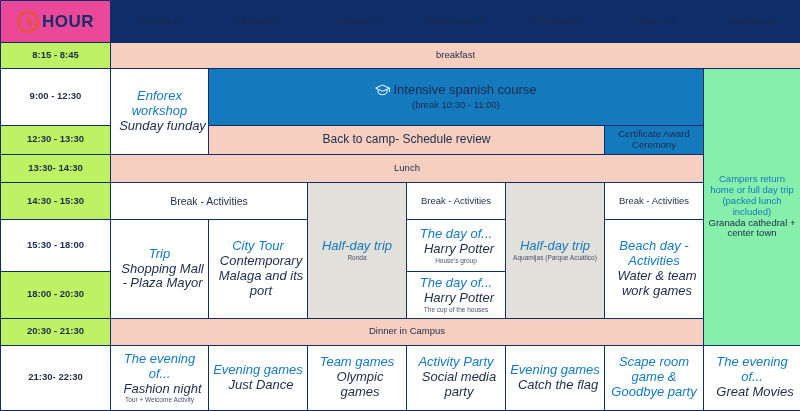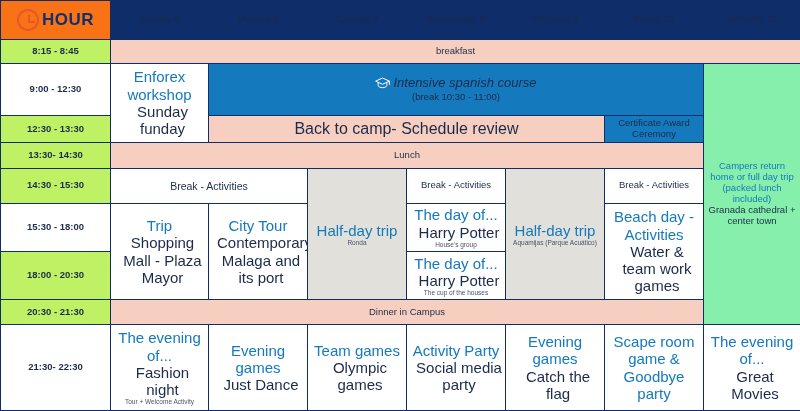--- a/index.html
+++ b/index.html
@@ -27,21 +27,21 @@
     text-align: center;
     vertical-align: middle;
     font-size: 9.5px;
     color: #1c2b4a;
     line-height: 1.15;
     overflow: hidden;
   }
 
   
   .hdr-logo {
-    background: #f97316;
+    background: #ec4899;
     border: 1px solid #0e2d69;
     width: 110px;
   }
   .logo-wrap {
     display: flex;
     align-items: center;
     justify-content: center;
     gap: 3px;
   }
   .logo-clock {
@@ -101,25 +101,24 @@
     background: #1479bd;
     color: #ffffff;
   }
   .blue-solid .sub { font-size: 9.5px; }
   .cell-white { background: #ffffff; }
   .cell-gray { background: #e2e0da; }
   .cell-gray2 { background: #e2e0da; }
   .txt-blue { color: #1479bd; }
   .txt-dark { color: #1c2b4a; margin-left: 6px; }
   .xsmall { font-size: 6.5px; color: #47536b; }
-  .ttl { font-size: 15px; }
+  .ttl { font-size: 13px; font-style: italic; }
   .spanish-title {
     font-size: 13px;
     font-weight: normal;
-    font-style: italic;
   }
   .cap-icon {
     display: inline-block;
     margin-right: 3px;
     vertical-align: -2px;
   }
   .cert-cell {
     background: #1479bd;
     color: #ffffff;
     font-size: 7.5px;
@@ -190,21 +189,21 @@
       <div class="sub">(break 10:30 - 11:00)</div>
     </td>
     <td class="sat-cell" rowspan="7">
       <div class="blue">Campers return home or full day trip (packed lunch included)</div>
       <div class="dark">Granada cathedral + center town</div>
     </td>
   </tr>
 
   <tr style="height:23px;">
     <td class="timecell">12:30 - 13:30</td>
-    <td class="band-peach" colspan="4" style="font-size:16px;">Back to camp- Schedule review</td>
+    <td class="band-peach" colspan="4" style="font-size:12px;">Back to camp- Schedule review</td>
     <td class="cert-cell">Certificate Award Ceremony</td>
   </tr>
 
   <tr style="height:24px;">
     <td class="timecell">13:30- 14:30</td>
     <td class="band-peach" colspan="6">Lunch</td>
   </tr>
 
   <tr style="height:32px;padding-left:42px;">
     <td class="timecell">14:30 - 15:30</td>

